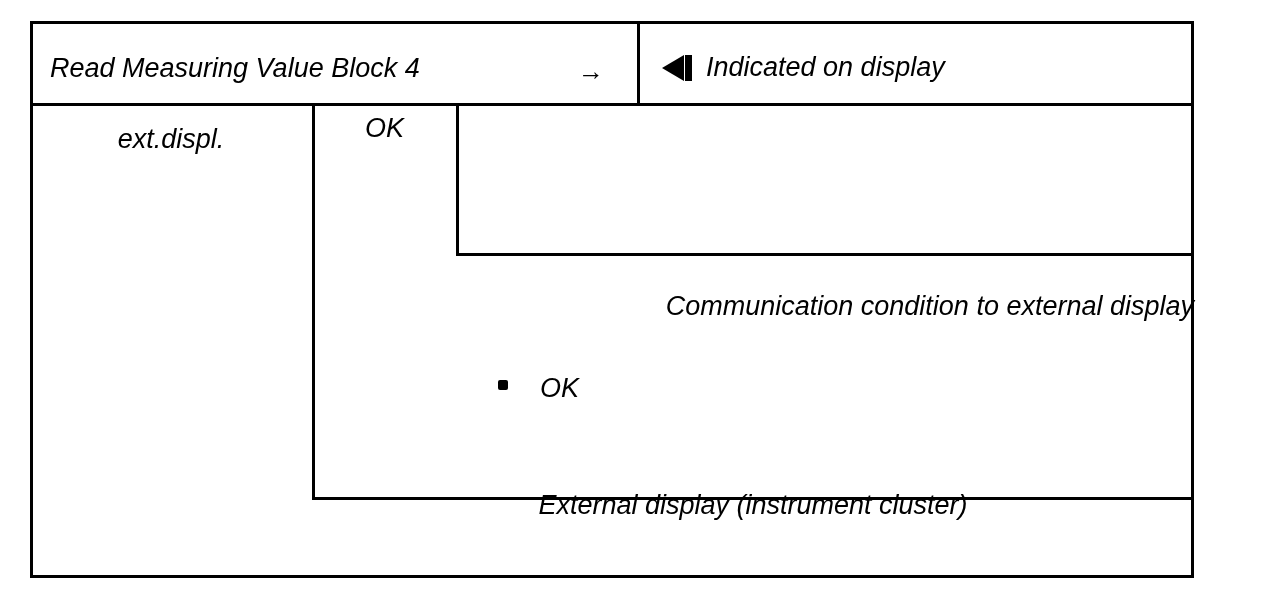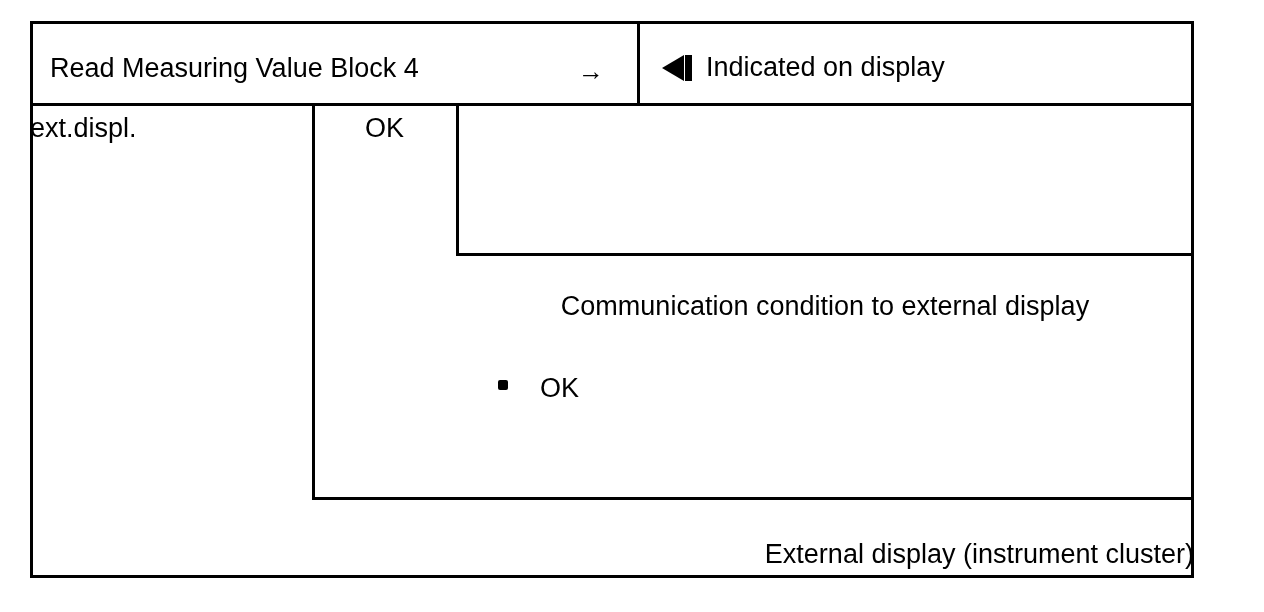--- a/index.html
+++ b/index.html
@@ -13,20 +13,21 @@
     font-family: "Liberation Sans", sans-serif;
     color: #000000;
     overflow: hidden;
   }
 
   #canvas {
     position: relative;
     width: 1264px;
     height: 586px;
     background: #ffffff;
+    font-style: italic;
   }
 
   
   .outer-frame {
     position: absolute;
     left: 30px;
     top: 21px;
     width: 1164px;
     height: 557px;
     box-sizing: border-box;
@@ -117,37 +118,37 @@
     display: inline-block;
     position: relative;
     width: 34px;
     height: 26px;
     margin-right: 2px;
   }
 
   
   .cell-extdispl {
     left: 30px;
-    top: 115px;
+    top: 126px;
     width: 282px;
-    text-align: left;
+    text-align: center;
   }
   .cell-ok {
     left: 312px;
     top: 115px;
     width: 145px;
     text-align: center;
   }
 
   
   .desc-heading {
     left: 456px;
     top: 293px;
     width: 738px;
-    text-align: center;
+    text-align: right;
   }
   .bullet-list {
     position: absolute;
     left: 456px;
     top: 375px;
     width: 738px;
   }
   .bullet-row {
     display: flex;
     align-items: baseline;
@@ -162,23 +163,23 @@
     border-radius: 2px;
     margin-right: 32px;
     position: relative;
     top: -7px;
     flex: 0 0 auto;
   }
 
   
   .cell-caption {
     left: 312px;
-    top: 541px;
+    top: 492px;
     width: 882px;
-    text-align: right;
+    text-align: center;
   }
 </style>
 </head>
 <body>
 
 <div id="canvas">
 
   <div class="outer-frame"></div>
 
   <div class="rule-h rule-header-bottom"></div>

